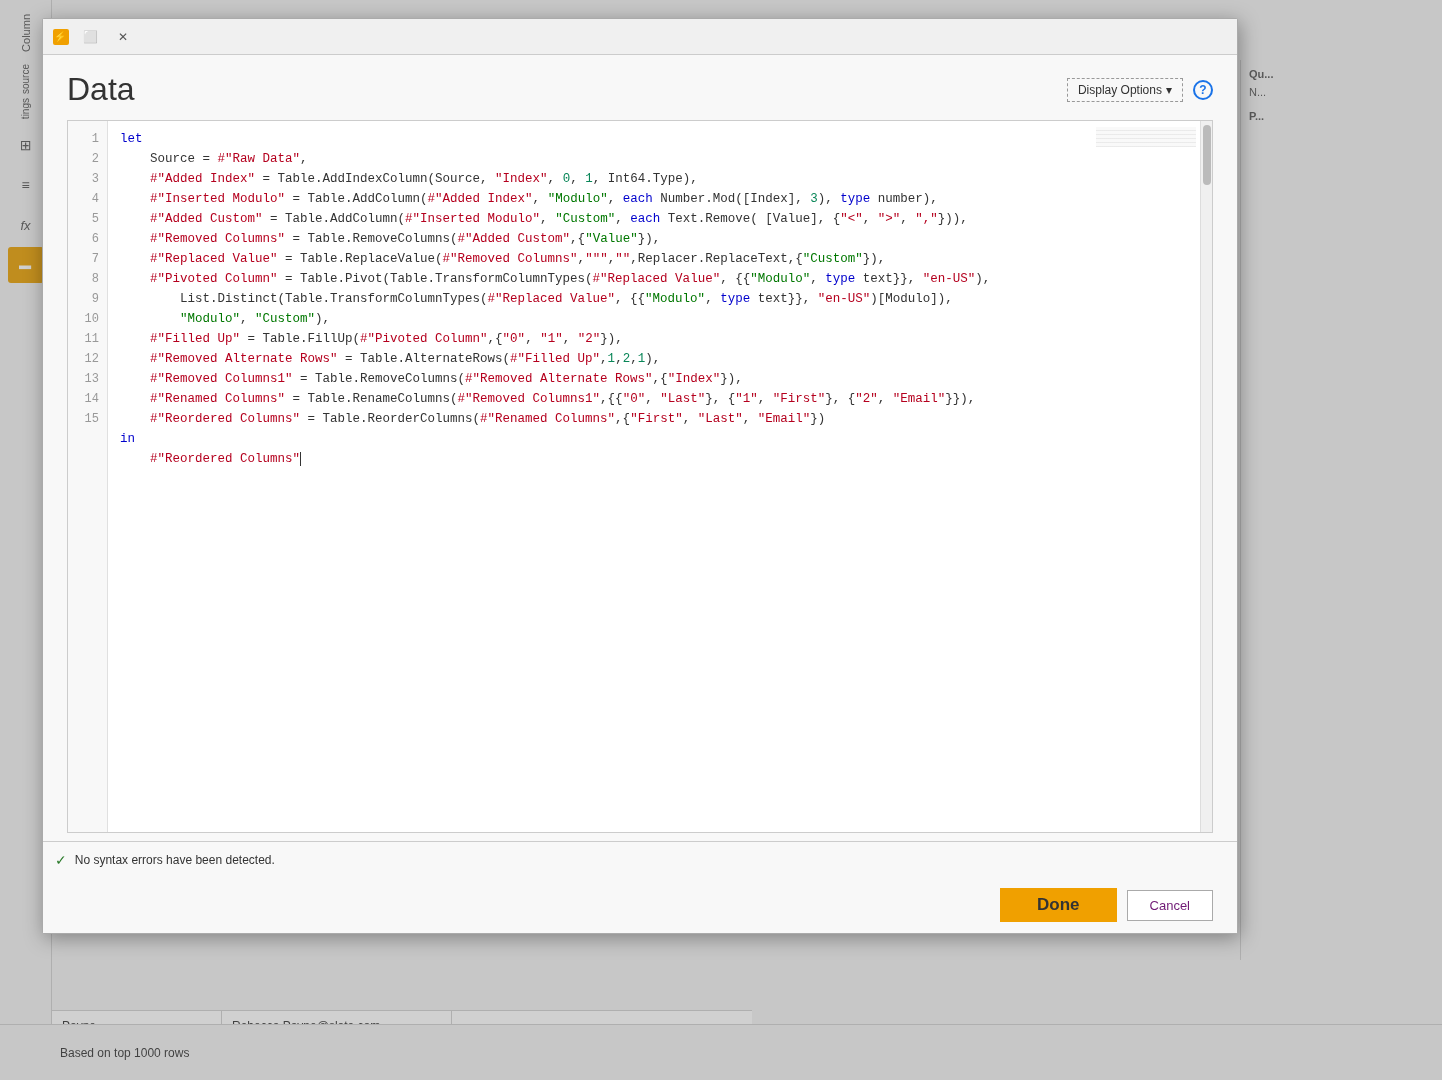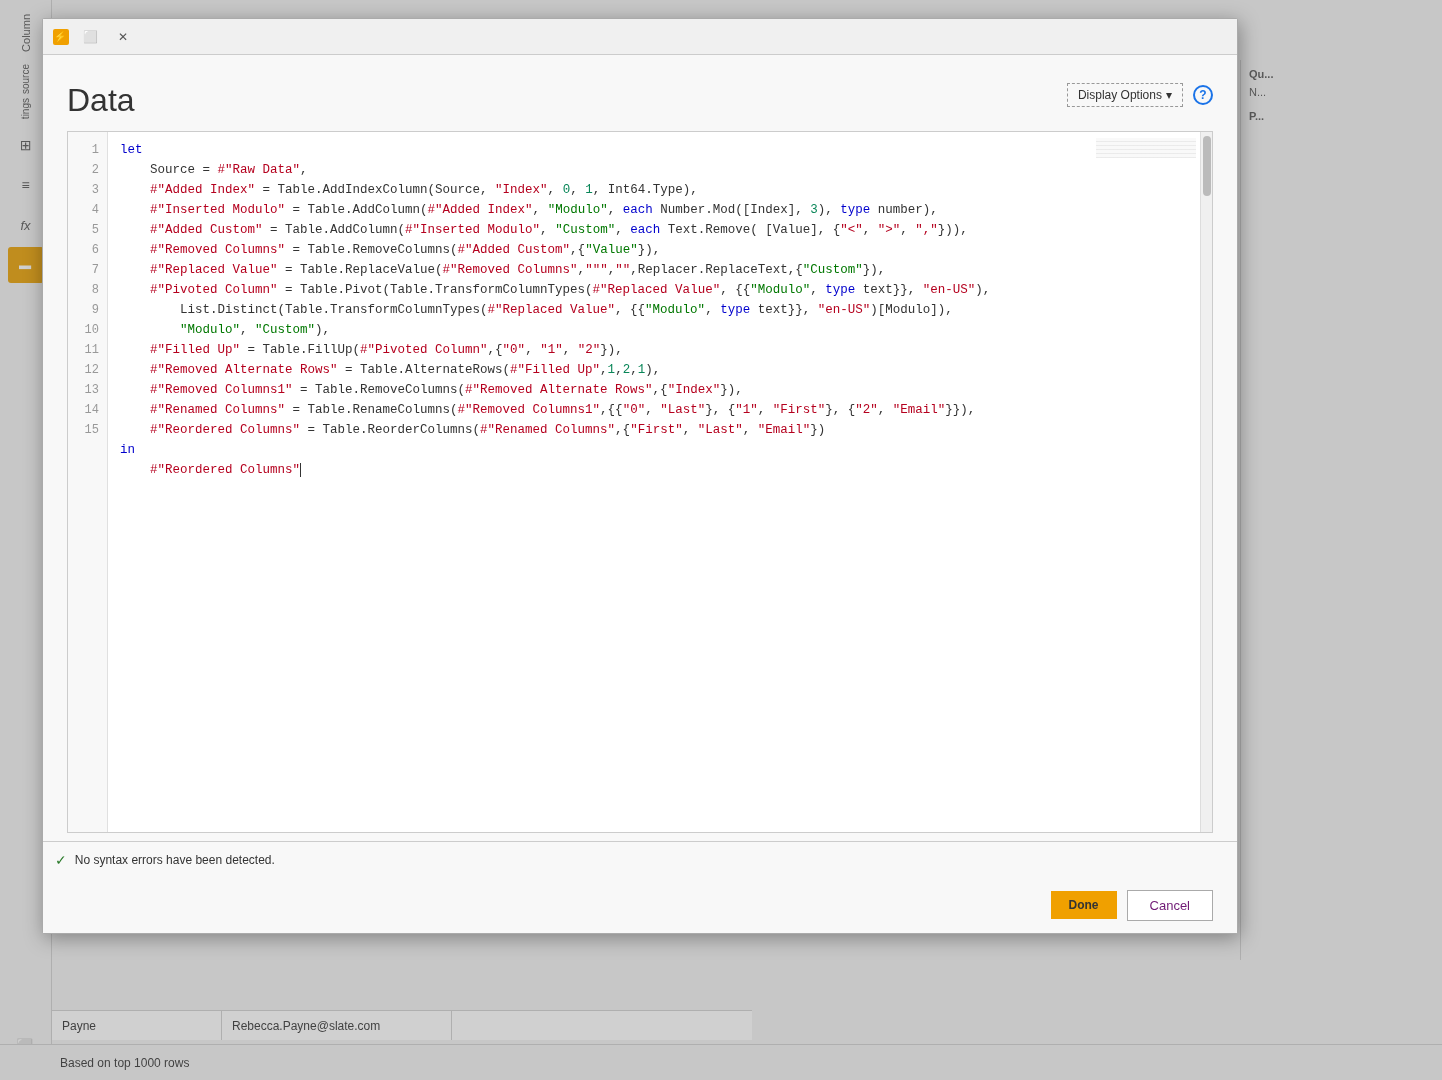--- a/index.html
+++ b/index.html
@@ -63,21 +63,21 @@
       background: #f3f3f3;
       border-left: 1px solid #d0d0d0;
       padding: 8px;
     }
 
     
     .bottom-bar {
       position: absolute;
       bottom: 0; left: 0;
       width: 1442px;
-      height: 36px;
+      height: 56px;
       background: #f3f3f3;
       border-top: 1px solid #d0d0d0;
       display: flex;
       align-items: center;
       padding: 0 60px;
       font-size: 12px;
       color: #333;
     }
 
     
@@ -192,21 +192,20 @@
       display: flex;
       align-items: center;
       justify-content: space-between;
       margin-bottom: 12px;
     }
 
     .modal-data-title {
       font-size: 32px;
       font-weight: 300;
       color: #333;
-      margin-top: 11px;
     }
 
     .modal-header-right {
       display: flex;
       align-items: center;
       gap: 10px;
     }
 
     .display-options-btn {
       border: 1px dashed #999;
@@ -361,22 +360,22 @@
       padding: 0 24px;
       gap: 10px;
       flex-shrink: 0;
       background: #f8f8f8;
     }
 
     .btn-done {
       background: #f0a000;
       color: #333;
       border: none;
-      padding: 7px 18px;
-      font-size: 12px;
+      padding: 7px 37px;
+      font-size: 17px;
       cursor: pointer;
       font-weight: 600;
     }
 
     .btn-cancel {
       background: white;
       color: #701a75;
       border: 1px solid #aaa;
       padding: 7px 22px;
       font-size: 13px;

